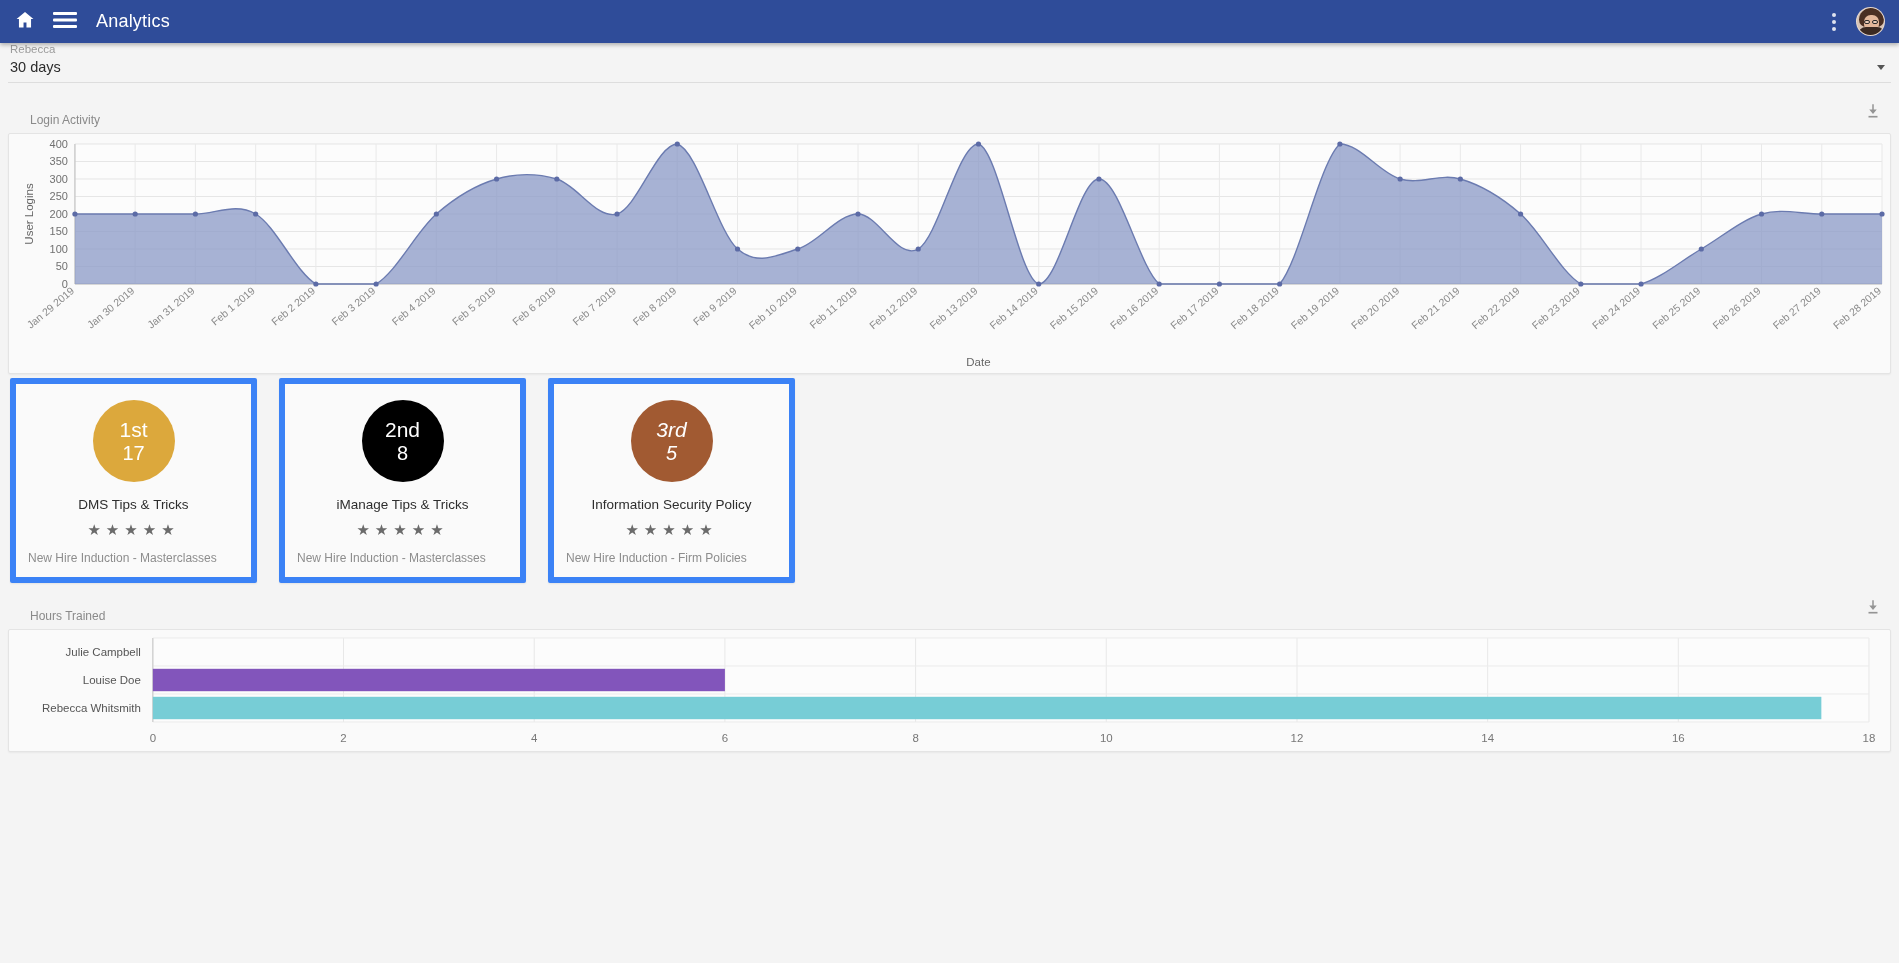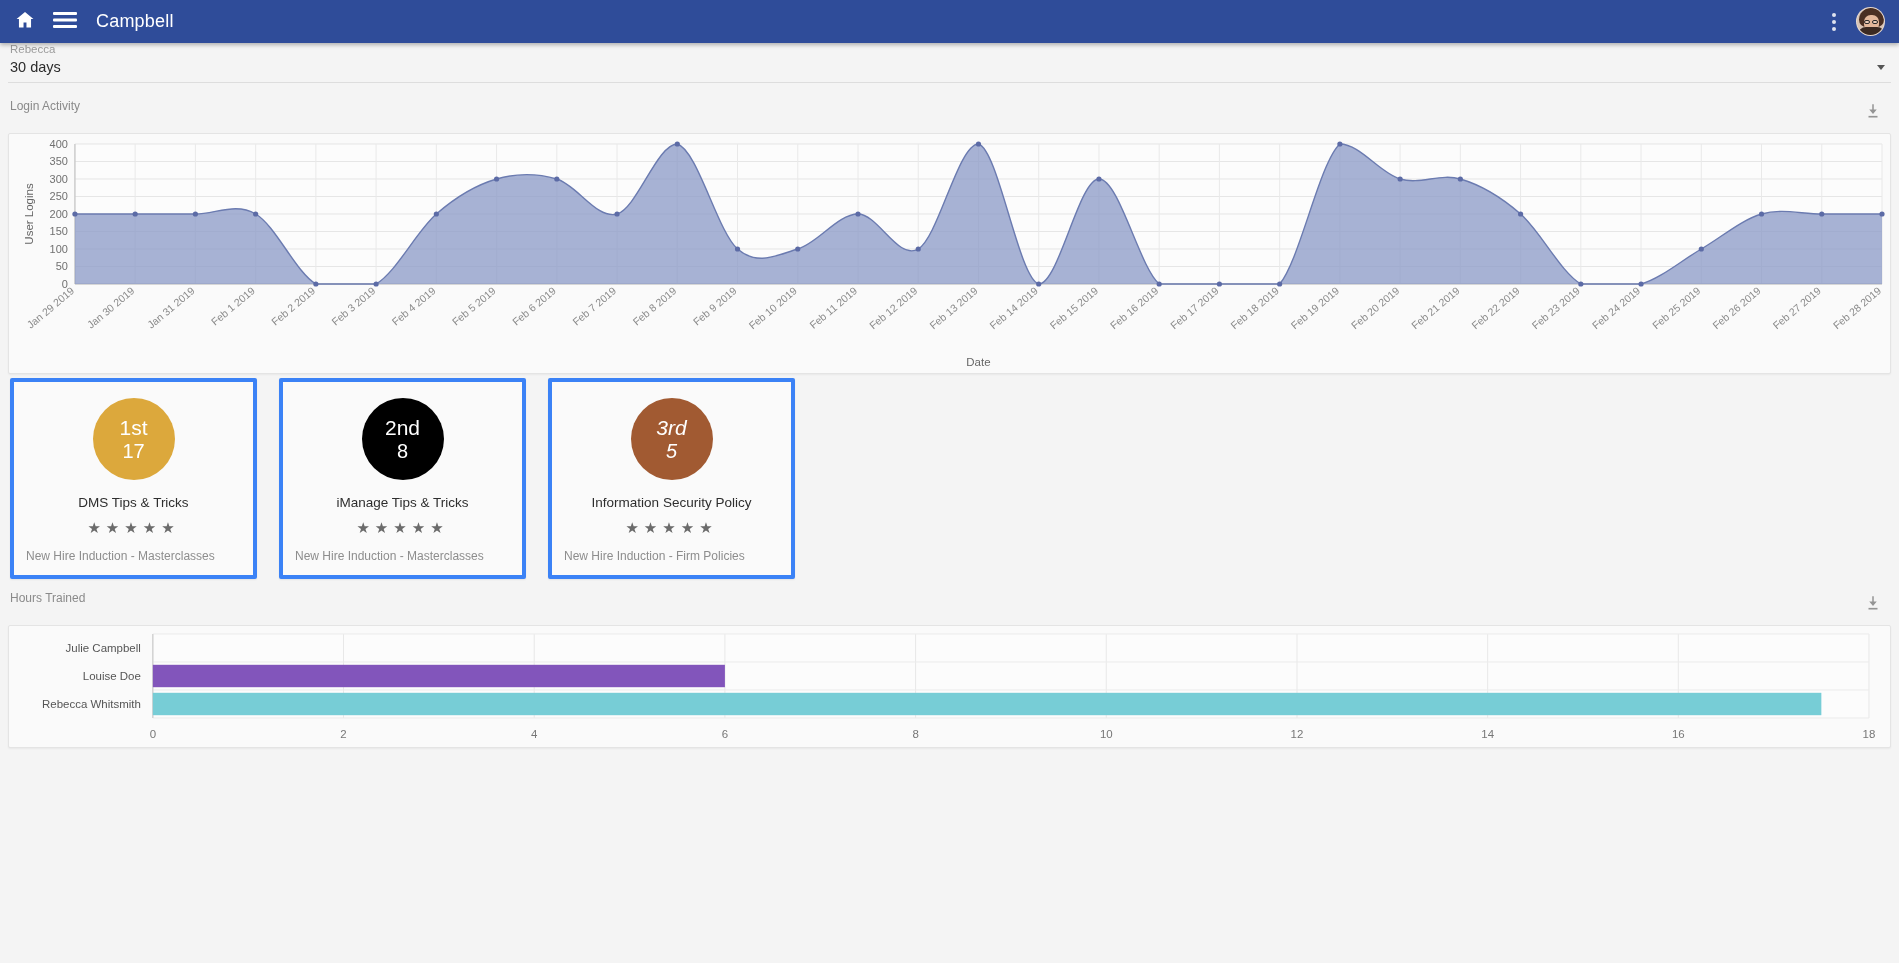--- a/index.html
+++ b/index.html
@@ -62,42 +62,43 @@
     display:flex; align-items:center; justify-content:space-between;
     border-bottom:1px solid #ddd;
     padding:4px 6px 7px 2px; margin-bottom:4px;
     cursor:pointer; background:transparent;
   }
   .select-row .value { font-size:14.5px; color:#2b2b2b; }
   .caret { width:0;height:0;border-left:4px solid transparent;border-right:4px solid transparent;border-top:5px solid #555; }
 
   
   .section-head {
-    display:flex; align-items:flex-start; justify-content:space-between;
+    display:flex; align-items:flex-end; justify-content:space-between;
     padding:12px 6px 6px 2px;
+    margin-left:20px;
   }
   .section-title { font-size:12px; color:#8a8a8a; }
   .dl-icon { cursor:pointer; padding:3px; opacity:.62; }
 
   .panel {
     background:#fafafa; border:1px solid #e4e4e4; border-radius:2px;
     box-shadow:0 1px 2px rgba(0,0,0,.05);
   }
 
   
   .area-panel { height:241px; position:relative; }
   .chart-svg { display:block; width:100%; height:241px; }
   .axis-txt { font-family:"Liberation Sans", sans-serif; font-size:11px; fill:#707070; }
   .axis-title { font-family:"Liberation Sans", sans-serif; font-size:11.5px; fill:#666; }
   .xtick { font-family:"Liberation Sans", sans-serif; font-size:10.5px; fill:#8b8b8b; }
 
   
   .cards { display:flex; gap:22px; padding:4px 2px 0 2px; }
   .card {
-    width:247px; background:#fafafa; border:4px solid #3b82f6; border-radius:2px;
+    width:247px; background:#fafafa; border:6px solid #3b82f6; border-radius:2px;
     box-shadow:0 1px 2px rgba(0,0,0,.07);
     padding:16px 10px 12px 10px; text-align:center;
     display:flex; flex-direction:column; align-items:center;
   }
   .medal {
     width:82px; height:82px; border-radius:50%;
     display:flex; flex-direction:column; align-items:center; justify-content:center;
     color:#fff; line-height:1.12; margin-bottom:15px;
   }
   .medal .rank { font-size:21px; }
@@ -122,21 +123,21 @@
         <path fill="#ffffff" d="M12 3.2 2.8 11h2.6v9.3h5v-5.6h3.2v5.6h5V11h2.6z"></path>
       </svg>
     </span>
     <span class="menu-icon">
       <svg width="26" height="20" viewBox="0 0 26 20" aria-hidden="true">
         <rect x="1" y="2" width="24" height="3" rx="1" fill="#ffffff"></rect>
         <rect x="1" y="8.5" width="24" height="3" rx="1" fill="#ffffff"></rect>
         <rect x="1" y="15" width="24" height="3" rx="1" fill="#ffffff"></rect>
       </svg>
     </span>
-    <span class="app-title">Campbell</span>
+    <span class="app-title">Analytics</span>
   </div>
   <div class="right">
     <span class="kebab">
       <i></i>
         <i></i>
         <i></i>
     </span>
     <span class="avatar">
       <span class="hair"></span>
       <span class="face"></span>

